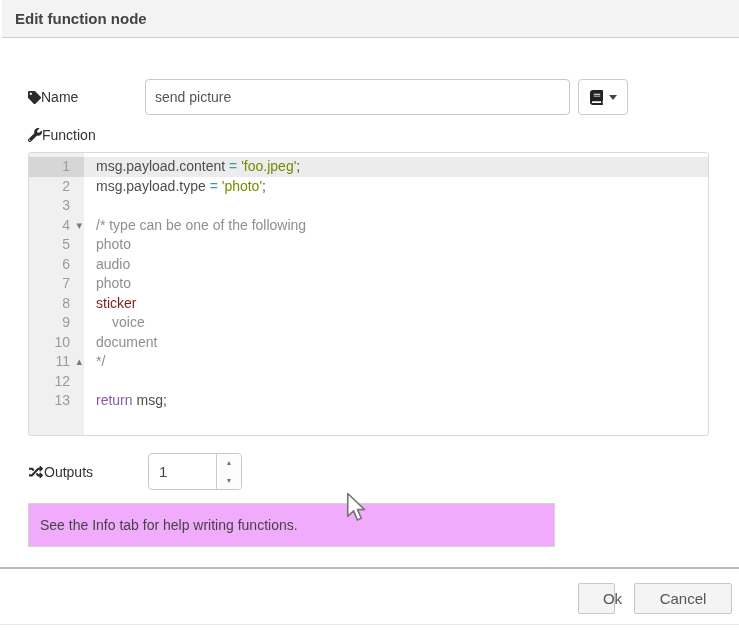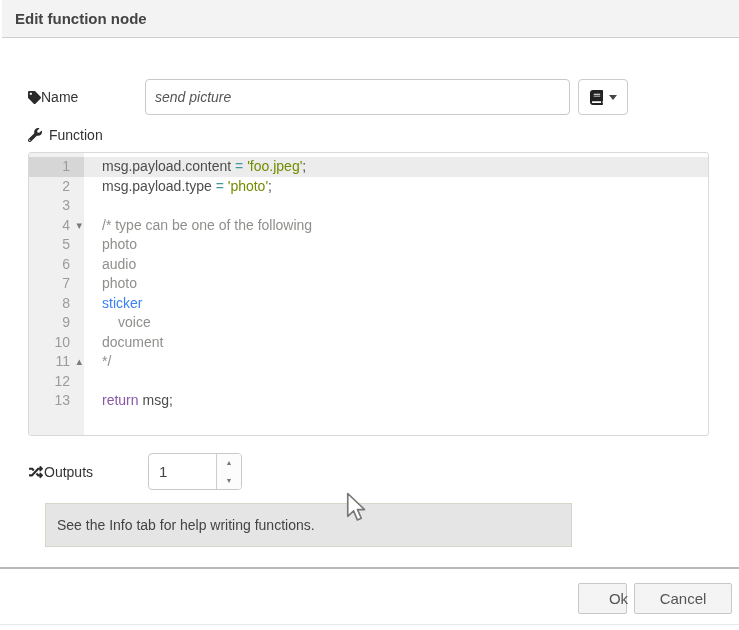--- a/index.html
+++ b/index.html
@@ -15,47 +15,47 @@
   }
   .dlg-title { font-size:15px; font-weight:bold; color:#444; }
 
   
   .row-name { position:absolute; top:79px; left:28px; height:36px; display:flex; align-items:center; }
   .field-label { display:flex; align-items:center; font-size:14px; color:#333; width:117px; box-sizing:border-box; }
   .icon svg { display:block; }
   input.text-input {
     width:425px; height:36px; box-sizing:border-box;
     border:1px solid #c9c9c9; border-radius:4px;
-    font-size:14px; color:#555; padding:0 9px; outline:none; background:#fff;font-style:italic;
+    font-size:14px; color:#555; padding:0 9px; outline:none; background:#fff;
   }
   .lib-button {
     margin-left:8px; width:50px; height:36px; box-sizing:border-box;
     border:1px solid #ccc; border-radius:4px; background:#fff;
     display:flex; align-items:center; justify-content:center; gap:6px; cursor:pointer;
   }
   .caret-down { width:0; height:0; border-left:4px solid transparent; border-right:4px solid transparent; border-top:5px solid #444; }
 
   
-  .row-function { position:absolute; top:127px; left:28px; display:flex; align-items:center; gap:7px; font-size:14px; color:#333; }
+  .row-function { position:absolute; top:127px; left:28px; display:flex; align-items:center; font-size:14px; color:#333; }
 
   
   .editor {
     position:absolute; top:152px; left:28px; width:681px; height:284px;
     border:1px solid #d9d9d9; border-radius:3px; background:#fff;
     font-family:"DejaVu Sans Mono", monospace; font-size:14px;
     overflow:hidden; box-sizing:border-box;
   }
   .gutter-bg { position:absolute; left:0; top:0; bottom:0; width:55px; background:#f0f0f0; }
   .lines { position:relative; padding-top:4px; }
   .code-line { position:relative; display:flex; height:19.5px; line-height:19.5px; }
   .code-line.active { background:#ececec; }
   .gutter-cell { flex:0 0 55px; width:55px; text-align:right; padding-right:14px; box-sizing:border-box; color:#9b9b9b; position:relative; }
   .code-line.active .gutter-cell { background:#d6d6d6; }
   .fold { position:absolute; right:2px; top:0; font-size:11px; color:#7a7a7a; cursor:pointer; }
-  .code-cell { padding-left:18px; white-space:pre; color:#4d4d4c; }
+  .code-cell { padding-left:12px; white-space:pre; color:#4d4d4c; }
 
   
   .row-outputs { position:absolute; top:453px; left:28px; height:37px; display:flex; align-items:center; }
   .spinner {
     position:absolute; top:453px; left:148px; width:94px; height:37px; box-sizing:border-box;
     border:1px solid #c9c9c9; border-radius:4px; background:#fff; display:flex; overflow:hidden;
   }
   .spinner-value { flex:1; display:flex; align-items:center; padding-left:10px; font-size:15px; color:#444; }
   .spin-col { width:24px; border-left:1px solid #ccc; display:flex; flex-direction:column; background:#fcfcfc; }
   .spin-btn { flex:1; display:flex; align-items:center; justify-content:center; font-size:7px; color:#777; cursor:pointer; }
@@ -66,21 +66,21 @@
     border:1px solid #d6d6c8; font-size:14px; color:#444; padding:13px 0 0 11px;
   }
 
   
   .footer-divider { position:absolute; top:567px; left:0; width:100%; height:2px; background:#b9b9b9; }
   .btn {
     position:absolute; height:31px; box-sizing:border-box; cursor:pointer;
     border:1px solid #c8c8c8; background:#f4f4f4; border-radius:2px;
     font-size:15px; color:#555; display:flex; align-items:center; justify-content:center;
   }
-  .btn-ok { left:578px; top:583px; width:49px;padding-left:32px; }
+  .btn-ok { left:578px; top:583px; width:37px;padding-left:32px; }
   .btn-cancel { left:634px; top:583px; width:98px; }
   .bottom-line { position:absolute; top:624px; left:0; width:100%; height:1px; background:#e8e8e8; }
 
   .mouse-cursor { position:absolute; left:346px; top:492px; pointer-events:none; }
 </style>
 </head>
 <body>
 
 <div class="dialog">
 
@@ -143,21 +143,21 @@
         <div class="code-line">
           <div class="gutter-cell">6</div>
           <div class="code-cell"><span style="color: rgb(142, 144, 140);">audio</span></div>
         </div>
         <div class="code-line">
           <div class="gutter-cell">7</div>
           <div class="code-cell"><span style="color: rgb(142, 144, 140);">photo</span></div>
         </div>
         <div class="code-line">
           <div class="gutter-cell">8</div>
-          <div class="code-cell"><span style="color: #3b82f6;">sticker</span></div>
+          <div class="code-cell"><span style="color: #7f1d1d;">sticker</span></div>
         </div>
         <div class="code-line">
           <div class="gutter-cell">9</div>
           <div class="code-cell"><span style="color: rgb(142, 144, 140); margin-left: 16px;">voice</span></div>
         </div>
         <div class="code-line">
           <div class="gutter-cell">10</div>
           <div class="code-cell"><span style="color: rgb(142, 144, 140);">document</span></div>
         </div>
         <div class="code-line">
@@ -186,21 +186,21 @@
     </span>
   </div>
   <div class="spinner">
     <span class="spinner-value">1</span>
     <span class="spin-col">
       <span class="spin-btn">▲</span>
       <span class="spin-btn">▼</span>
     </span>
   </div>
 
-  <div class="form-tip" style="background: #e5e5e5; margin-left: 17px;">
+  <div class="form-tip" style="background: #f0abfc;">
     <span>See the Info tab for help writing functions.</span>
   </div>
 
   <div class="footer-divider"></div>
   <div class="btn btn-ok">Ok</div>
   <div class="btn btn-cancel">Cancel</div>
   <div class="bottom-line"></div>
 
   <div class="mouse-cursor">
     <svg width="20" height="30" viewBox="0 0 13 20">

